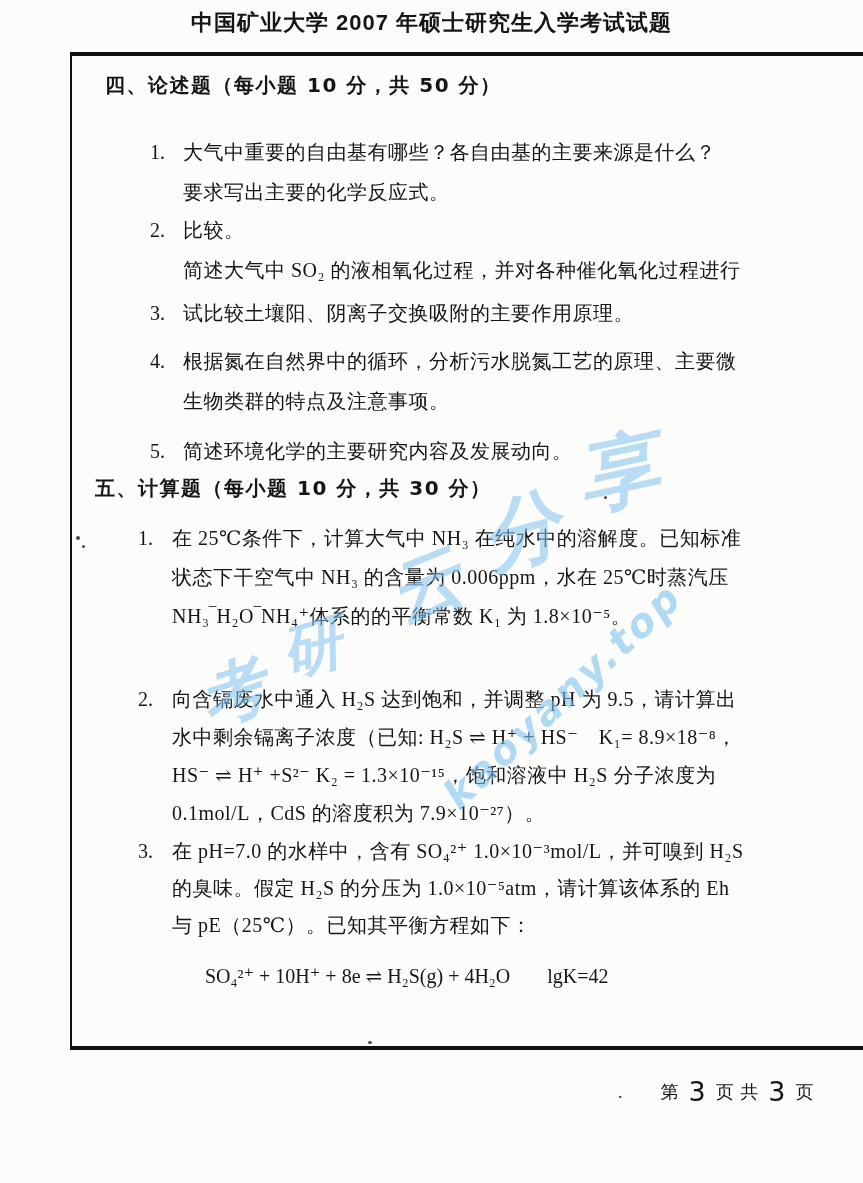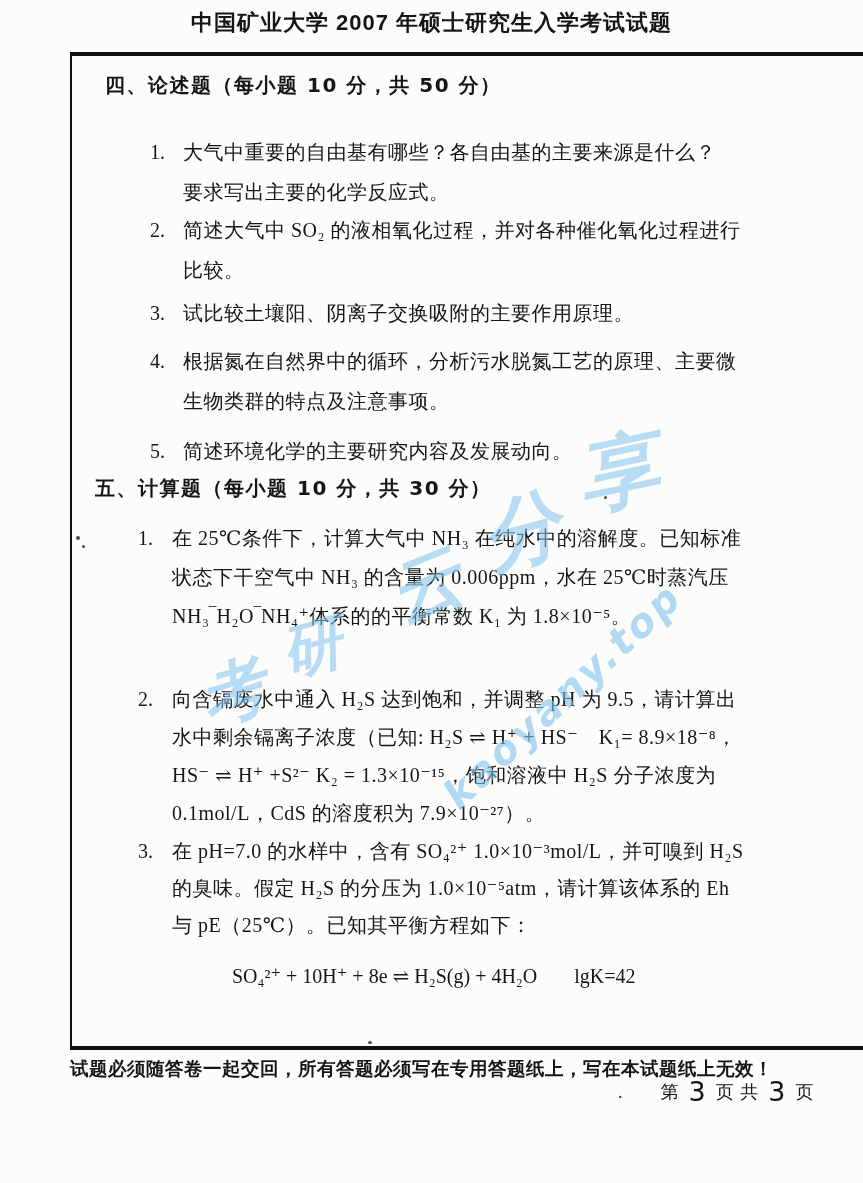--- a/index.html
+++ b/index.html
@@ -31,21 +31,21 @@
   .qline { white-space:nowrap; letter-spacing:0.5px; }
   .q41 { left:78px; top:76px;  line-height:40px; }
   .q42 { left:78px; top:154px; line-height:40px; }
   .q43 { left:78px; top:237px; line-height:40px; }
   .q44 { left:78px; top:285px; line-height:40px; }
   .q45 { left:78px; top:375px; line-height:40px; }
   .q51 { left:66px; top:463px; line-height:39px; }
   .q52 { left:66px; top:624px; line-height:38px; }
   .q53 { left:66px; top:777px; line-height:37px; }
   .equation {
-    position:absolute; left:160px; top:908px; font-size:20px; white-space:nowrap;
+    position:absolute; left:133px; top:908px; font-size:20px; white-space:nowrap;
   }
   .eqk { margin-left:32px; }
   .notice {
     position:absolute; left:70px; top:1056px; white-space:nowrap;
     font-family:"DejaVu Sans","Liberation Sans",sans-serif;
     font-weight:bold; font-size:18.5px; letter-spacing:0.5px;
   }
   .pagelabel {
     position:absolute; left:618px; top:1080px; display:flex; align-items:center;
     gap:9px; font-size:18px; letter-spacing:1px;
@@ -92,22 +92,22 @@
       <span class="qnum">1.</span>
       <div>
         <div class="qline">大气中重要的自由基有哪些？各自由基的主要来源是什么？</div>
         <div class="qline">要求写出主要的化学反应式。</div>
       </div>
     </div>
 
     <div class="q q42 sec4">
       <span class="qnum">2.</span>
       <div>
+        <div class="qline">比较。</div>
         <div class="qline">简述大气中 SO₂ 的液相氧化过程，并对各种催化氧化过程进行</div>
-        <div class="qline">比较。</div>
       </div>
     </div>
 
     <div class="q q43 sec4">
       <span class="qnum">3.</span>
       <div>
         <div class="qline">试比较土壤阳、阴离子交换吸附的主要作用原理。</div>
       </div>
     </div>
 
@@ -165,21 +165,20 @@
 
   <div>
     <span class="wm wm-c0" style="color: rgb(127, 194, 239);">考</span>
     <span class="wm wm-c1" style="color: rgb(127, 194, 239);">研</span>
     <span class="wm wm-c2" style="color: rgb(127, 194, 239);">云</span>
     <span class="wm wm-c3" style="color: rgb(127, 194, 239);">分</span>
     <span class="wm wm-c4" style="color: rgb(127, 194, 239);">享</span>
     <span class="wm wm-site" style="color: rgb(127, 194, 239);">kaoyany.top</span>
   </div>
 
-  <div class="notice">试题必须随答卷一起交回，所有答题必须写在专用答题纸上，写在本试题纸上无效！</div>
 
   <div class="pagelabel">
     <span class="pl-dot">.</span>
     <span>第</span>
     <span class="pl-num">3</span>
     <span>页 共</span>
     <span class="pl-num">3</span>
     <span>页</span>
   </div>
 

